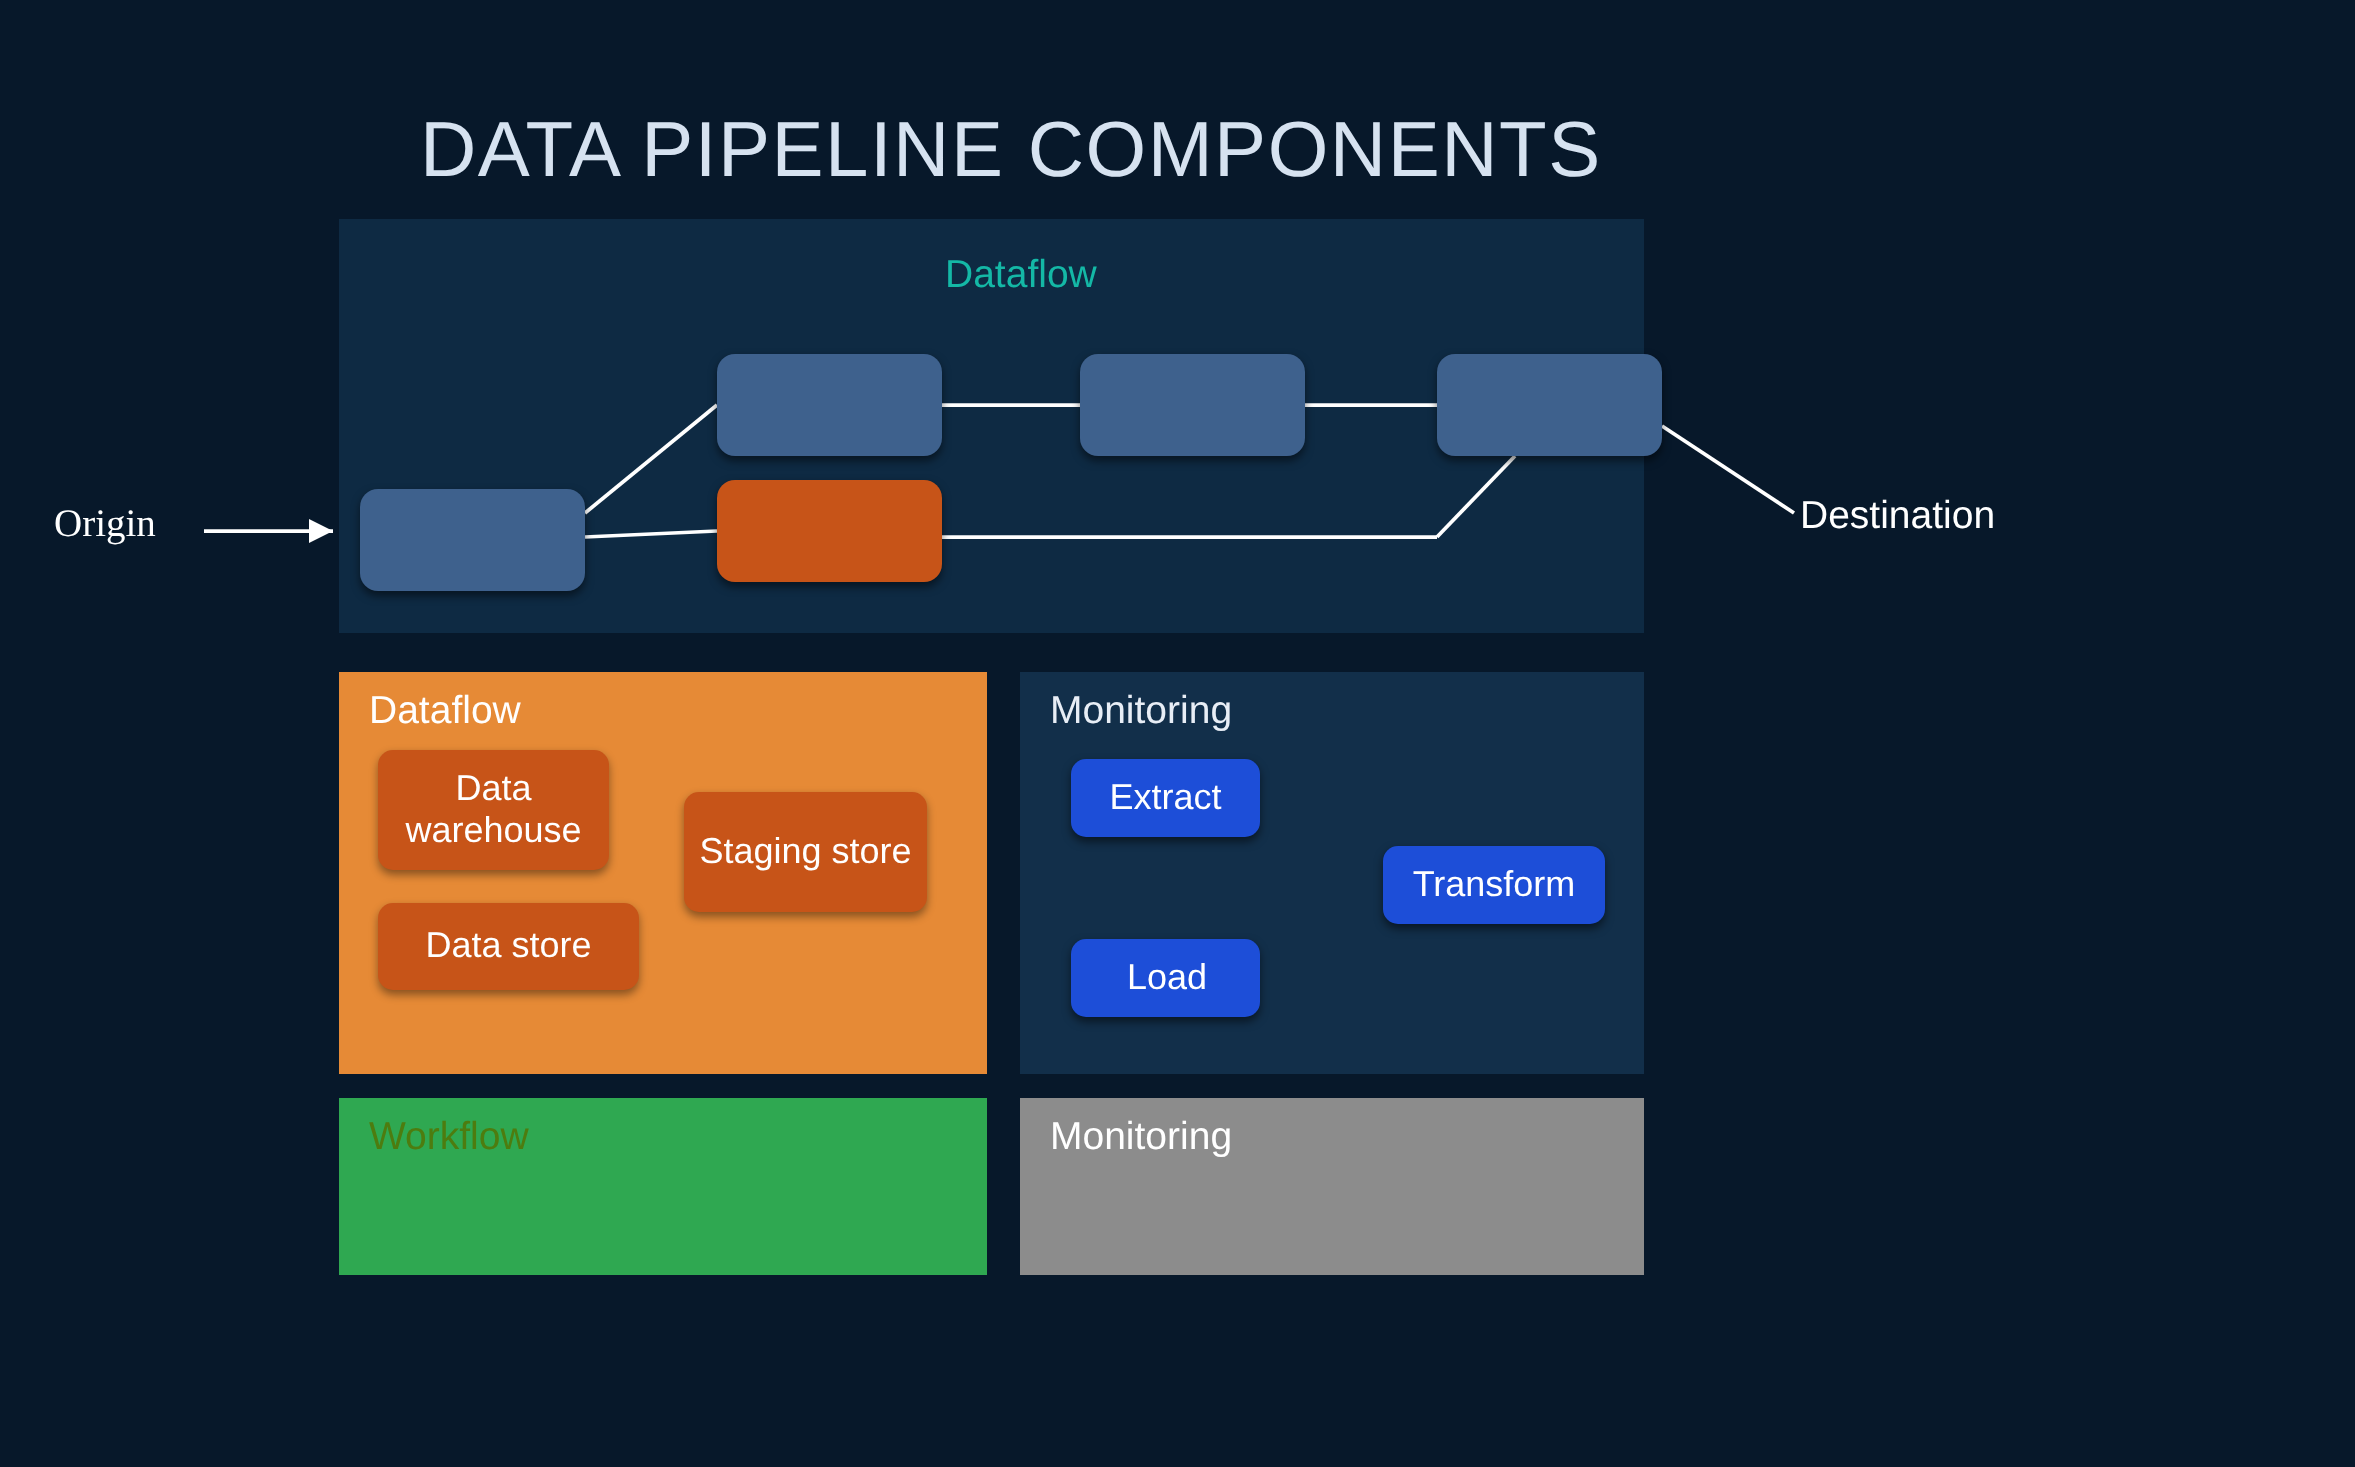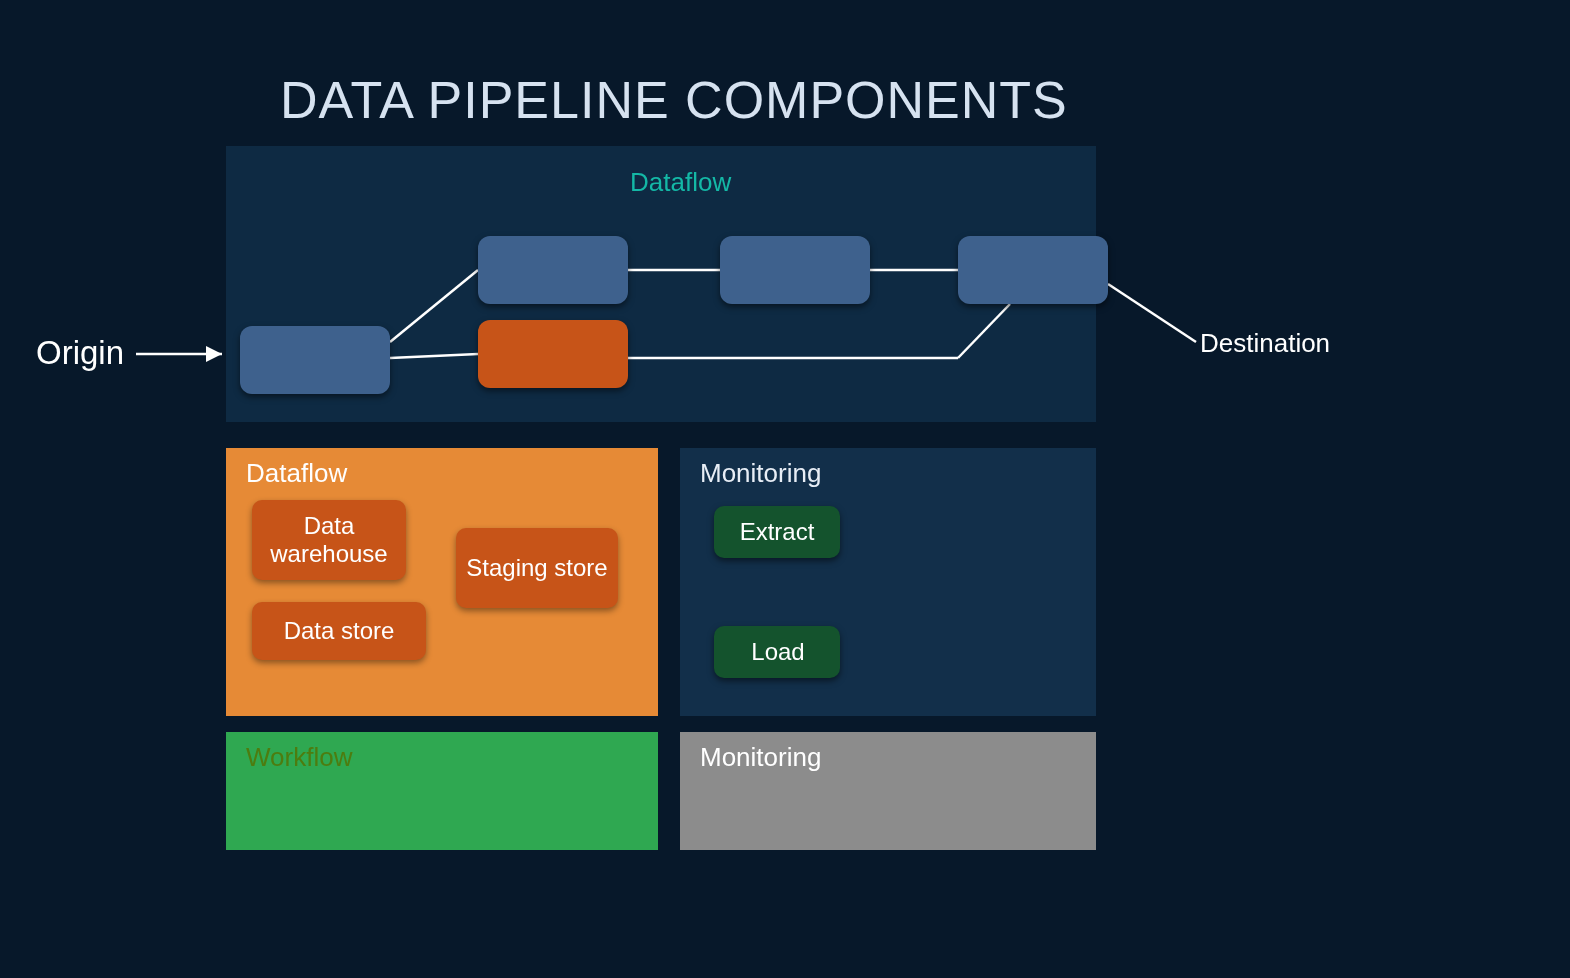--- a/index.html
+++ b/index.html
@@ -38,22 +38,23 @@
     position: absolute;
     left: 630px;
     top: 135px;
     font-size: 26px;
     color: #14b8a6;
   }
   .origin-label {
     position: absolute;
     left: 36px;
     top: 302px;
-    font-size: 33px;
-    color: #ffffff;
+    font-size: 26px;
+    color: #ffffff;
+    font-family: Liberation Serif, serif;
   }
   .destination-label {
     position: absolute;
     left: 1200px;
     top: 296px;
     font-size: 26px;
     color: #ffffff;
   }
   
   .node {
@@ -114,21 +115,21 @@
   }
   .processing-label {
     position: absolute;
     left: 700px;
     top: 426px;
     font-size: 26px;
     color: #e8eef6;
   }
   .proc-item {
     position: absolute;
-    background: #14532d;
+    background: #1d4ed8;
     border-radius: 10px;
     box-shadow: 0 3px 6px rgba(0,0,0,0.5);
     color: #ffffff;
     font-size: 24px;
     display: flex;
     align-items: center;
     justify-content: center;
     padding: 0 18px;
   }
   .proc-extract { left: 714px; top: 474px; width: 126px; height: 52px; }
@@ -228,20 +229,21 @@
   <div class="storage-panel"></div>
   <div class="storage-label">Dataflow</div>
   <div class="storage-item storage-dw">Data warehouse</div>
   <div class="storage-item storage-ss">Staging store</div>
   <div class="storage-item storage-dm">Data store</div>
 
   <div class="processing-panel"></div>
   <div class="processing-label">Monitoring</div>
   <div class="proc-item proc-extract">Extract</div>
   <div class="proc-item proc-load">Load</div>
+  <div class="proc-item proc-transform">Transform</div>
 
   <div class="workflow-panel"></div>
   <div class="workflow-label">Workflow</div>
 
   <div class="monitoring-panel"></div>
   <div class="monitoring-label">Monitoring</div>
 
 </div>
 
 </body></html>

